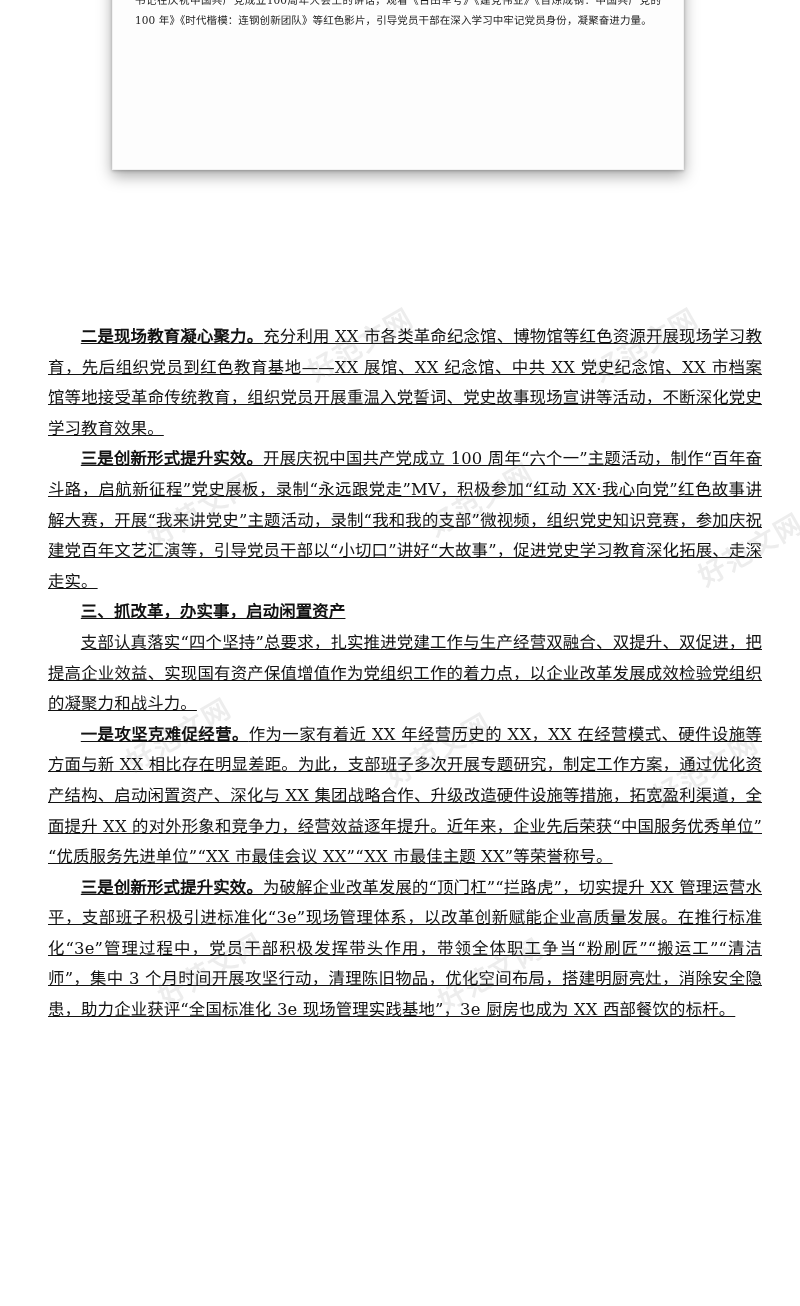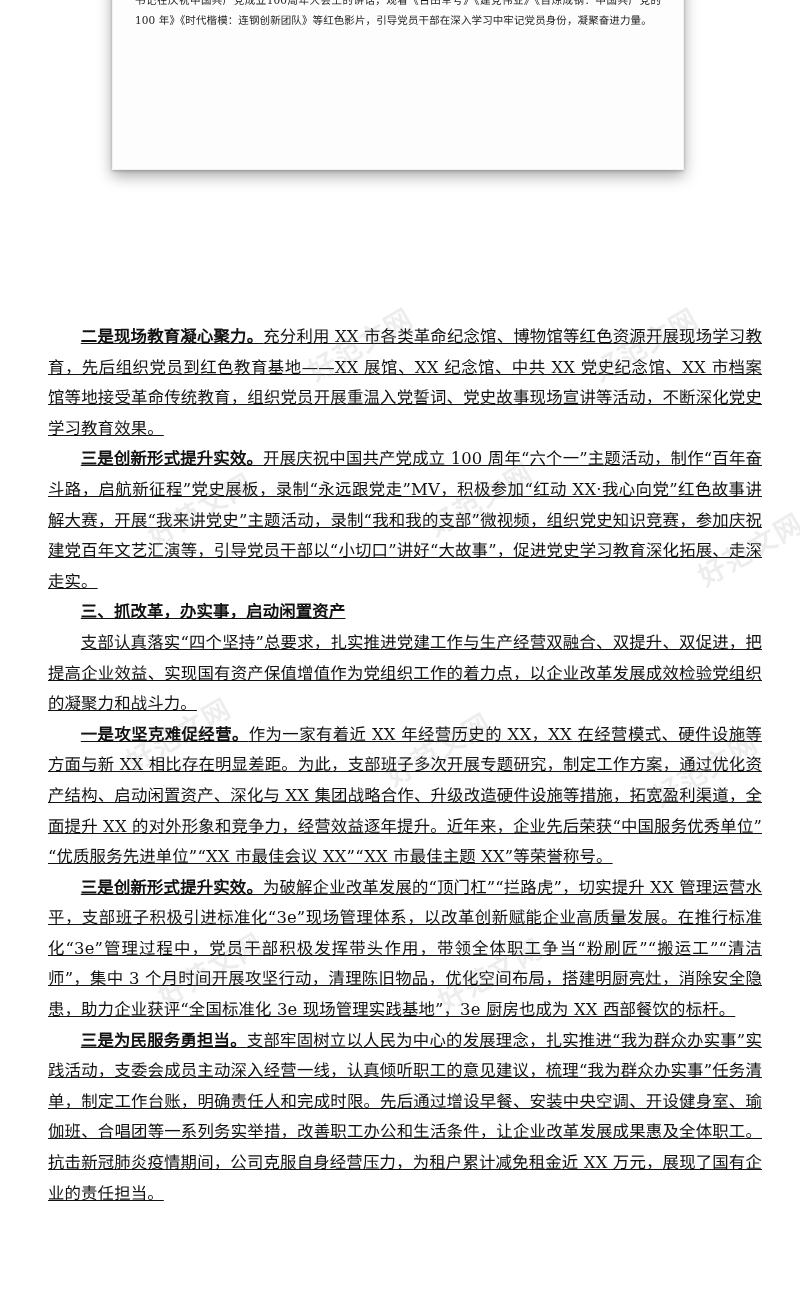--- a/index.html
+++ b/index.html
@@ -116,21 +116,20 @@
   </div>
 
   <div class="doc-content">
 
   <p class="para"><span class="lead">二是现场教育凝心聚力。</span><span>充分利用 XX 市各类革命纪念馆、博物馆等红色资源开展现场学习教育，先后组织党员到红色教育基地——XX 展馆、XX 纪念馆、中共 XX 党史纪念馆、XX 市档案馆等地接受革命传统教育，组织党员开展重温入党誓词、党史故事现场宣讲等活动，不断深化党史学习教育效果。</span></p>
       <p class="para"><span class="lead">三是创新形式提升实效。</span><span>开展庆祝中国共产党成立 100 周年“六个一”主题活动，制作“百年奋斗路，启航新征程”党史展板，录制“永远跟党走”MV，积极参加“红动 XX·我心向党”红色故事讲解大赛，开展“我来讲党史”主题活动，录制“我和我的支部”微视频，组织党史知识竞赛，参加庆祝建党百年文艺汇演等，引导党员干部以“小切口”讲好“大故事”，促进党史学习教育深化拓展、走深走实。</span></p>
       <p class="heading"><span>三、抓改革，办实事，启动闲置资产</span></p>
       <p class="para"><span>支部认真落实“四个坚持”总要求，扎实推进党建工作与生产经营双融合、双提升、双促进，把提高企业效益、实现国有资产保值增值作为党组织工作的着力点，以企业改革发展成效检验党组织的凝聚力和战斗力。</span></p>
       <p class="para"><span class="lead">一是攻坚克难促经营。</span><span>作为一家有着近 XX 年经营历史的 XX，XX 在经营模式、硬件设施等方面与新 XX 相比存在明显差距。为此，支部班子多次开展专题研究，制定工作方案，通过优化资产结构、启动闲置资产、深化与 XX 集团战略合作、升级改造硬件设施等措施，拓宽盈利渠道，全面提升 XX 的对外形象和竞争力，经营效益逐年提升。近年来，企业先后荣获“中国服务优秀单位”“优质服务先进单位”“XX 市最佳会议 XX”“XX 市最佳主题 XX”等荣誉称号。</span></p>
       <p class="para"><span class="lead">三是创新形式提升实效。</span><span>为破解企业改革发展的“顶门杠”“拦路虎”，切实提升 XX 管理运营水平，支部班子积极引进标准化“3e”现场管理体系，以改革创新赋能企业高质量发展。在推行标准化“3e”管理过程中，党员干部积极发挥带头作用，带领全体职工争当“粉刷匠”“搬运工”“清洁师”，集中 3 个月时间开展攻坚行动，清理陈旧物品，优化空间布局，搭建明厨亮灶，消除安全隐患，助力企业获评“全国标准化 3e 现场管理实践基地”，3e 厨房也成为 XX 西部餐饮的标杆。</span></p>
-      <p class="para"><span class="lead">三是为民服务勇担当。</span><span>支部牢固树立以人民为中心的发展理念，扎实推进“我为群众办实事”实践活动，支委会成员主动深入经营一线，认真倾听职工的意见建议，梳理“我为群众办实事”任务清单，制定工作台账，明确责任人和完成时限。先后通过增设早餐、安装中央空调、开设健身室、瑜伽班、合唱团等一系列务实举措，改善职工办公和生活条件，让企业改革发展成果惠及全体职工。抗击新冠肺炎疫情期间，公司克服自身经营压力，为租户累计减免租金近 XX 万元，展现了国有企业的责任担当。</span></p>
     </div>
 
   <div class="wm-layer">
       <span class="wm" style="left: 300px; top: 355px;">好范文网</span>
       <span class="wm" style="left: 585px; top: 355px;">好范文网</span>
       <span class="wm" style="left: 140px; top: 520px;">好范文网</span>
       <span class="wm" style="left: 420px; top: 510px;">好范文网</span>
       <span class="wm" style="left: 690px; top: 560px;">好范文网</span>
       <span class="wm" style="left: 118px; top: 745px;">好范文网</span>
       <span class="wm" style="left: 378px; top: 760px;">好范文网</span>

